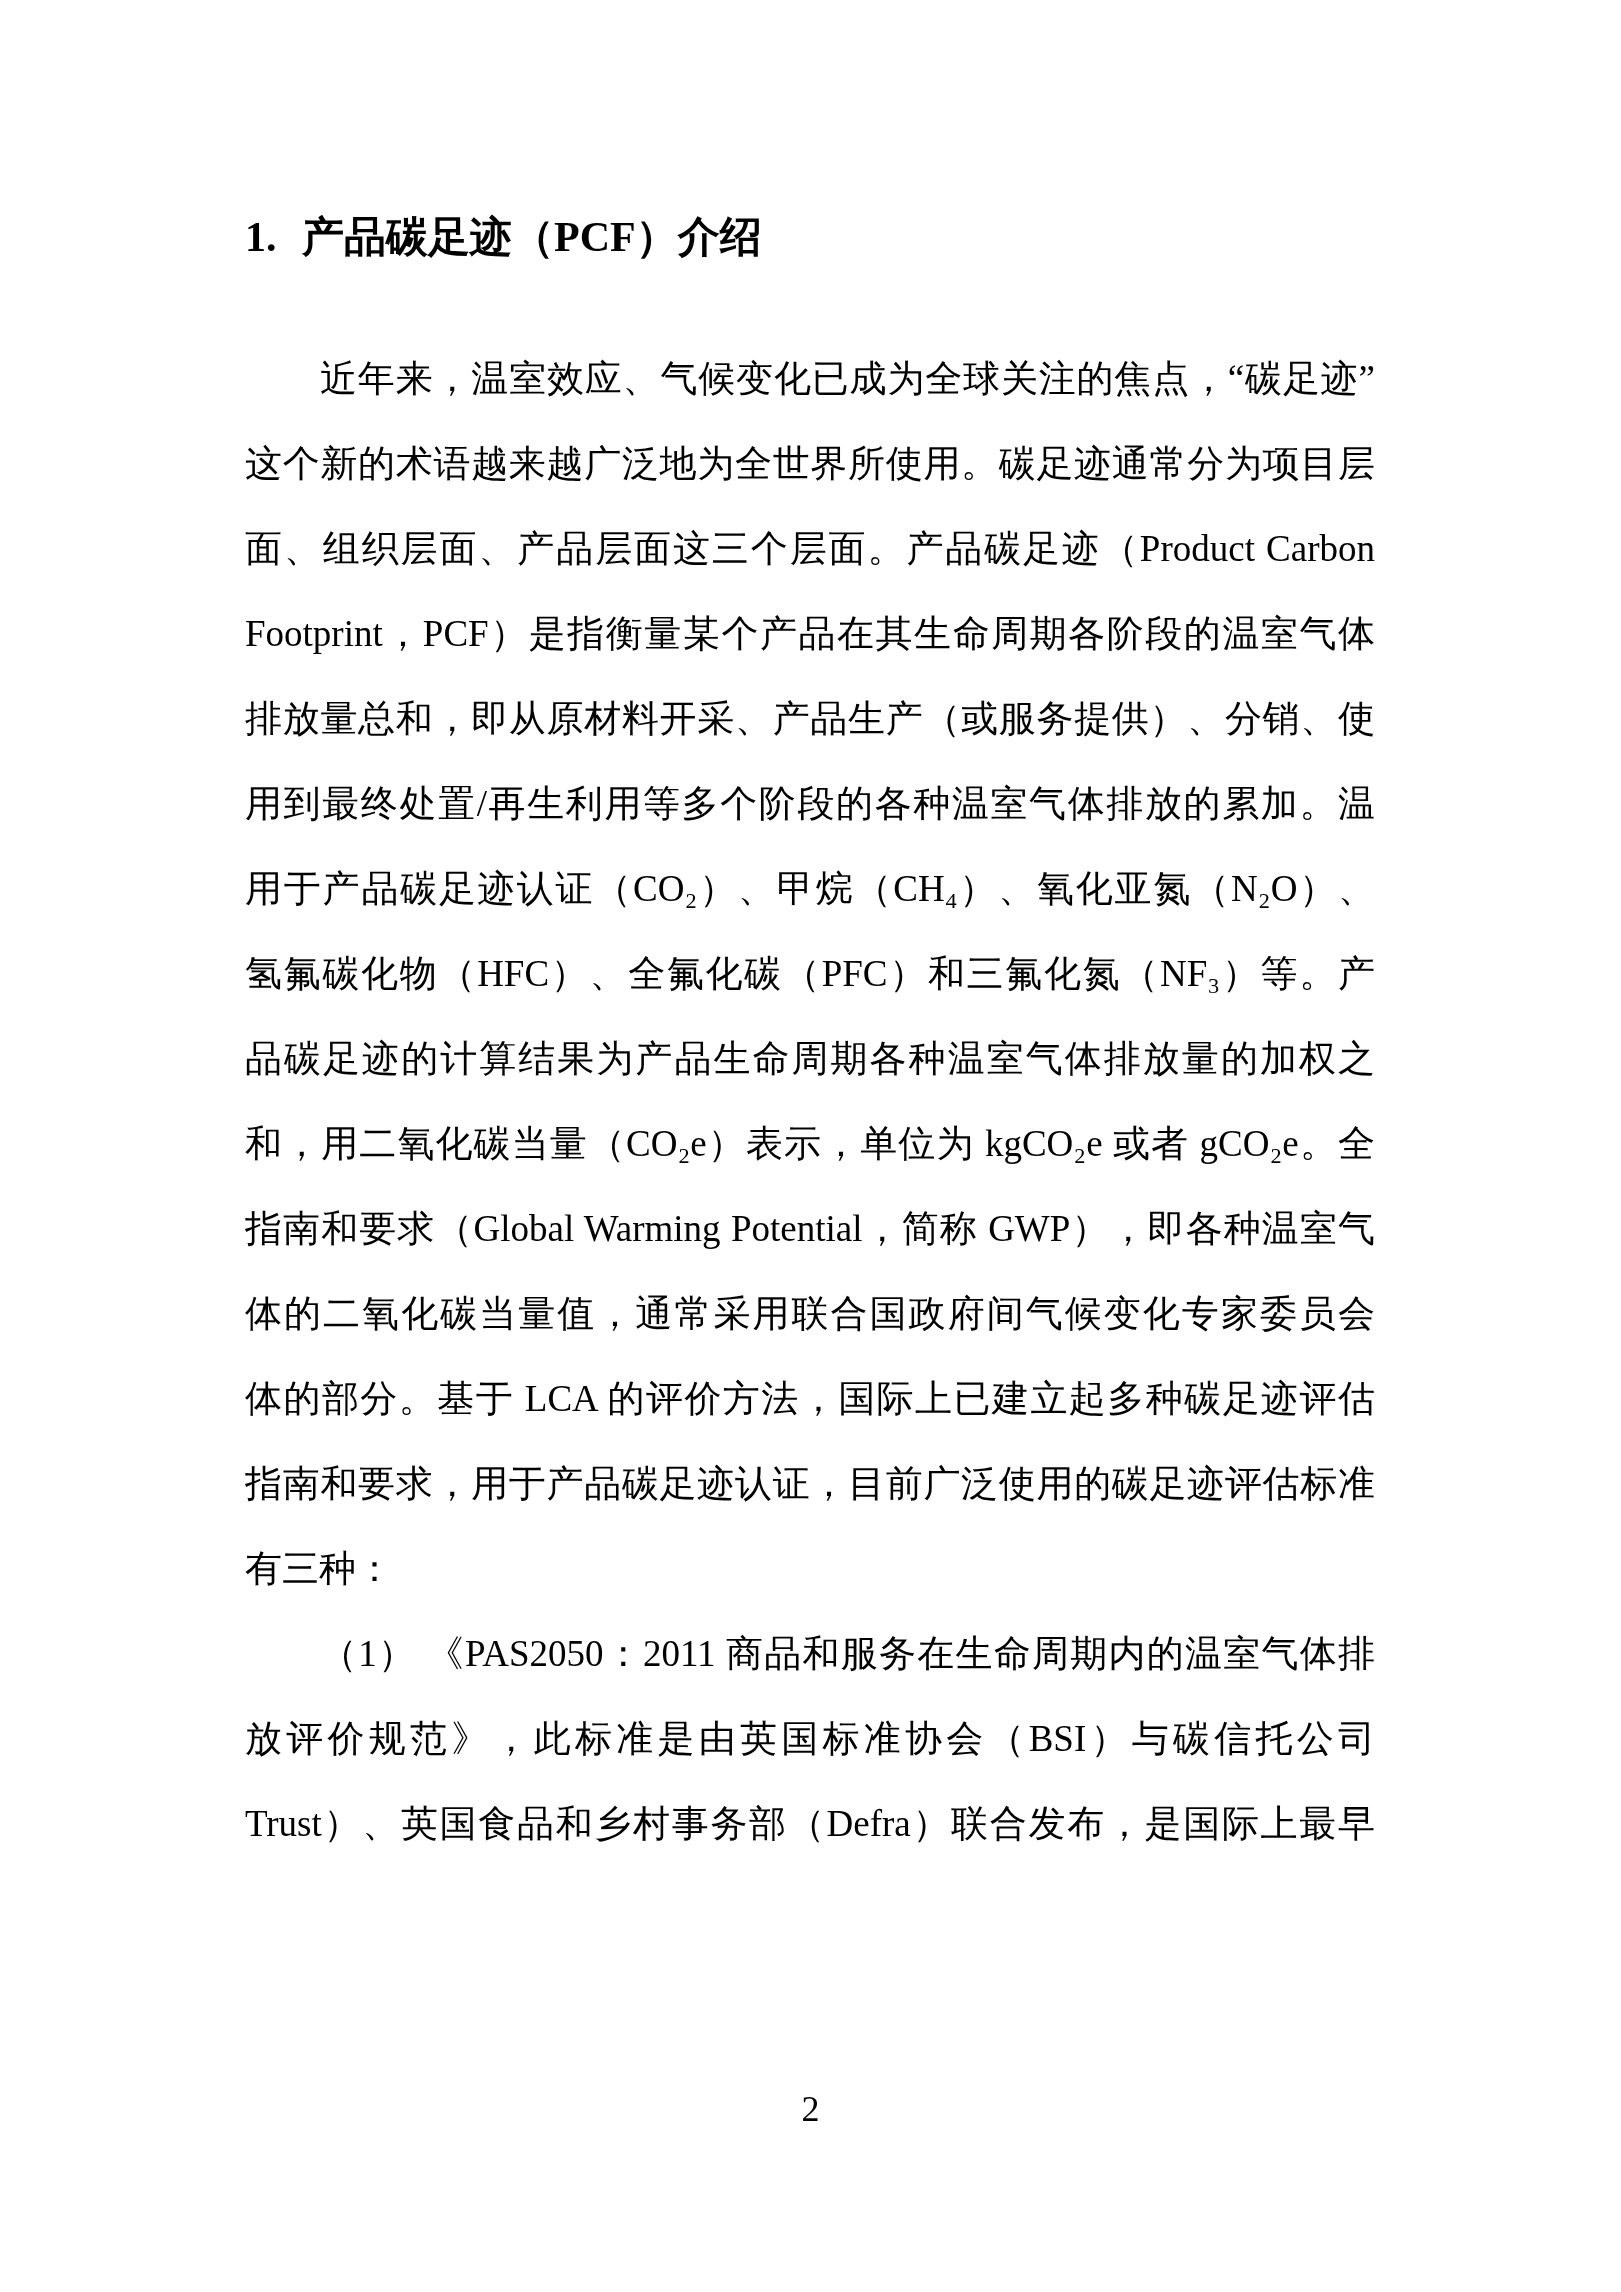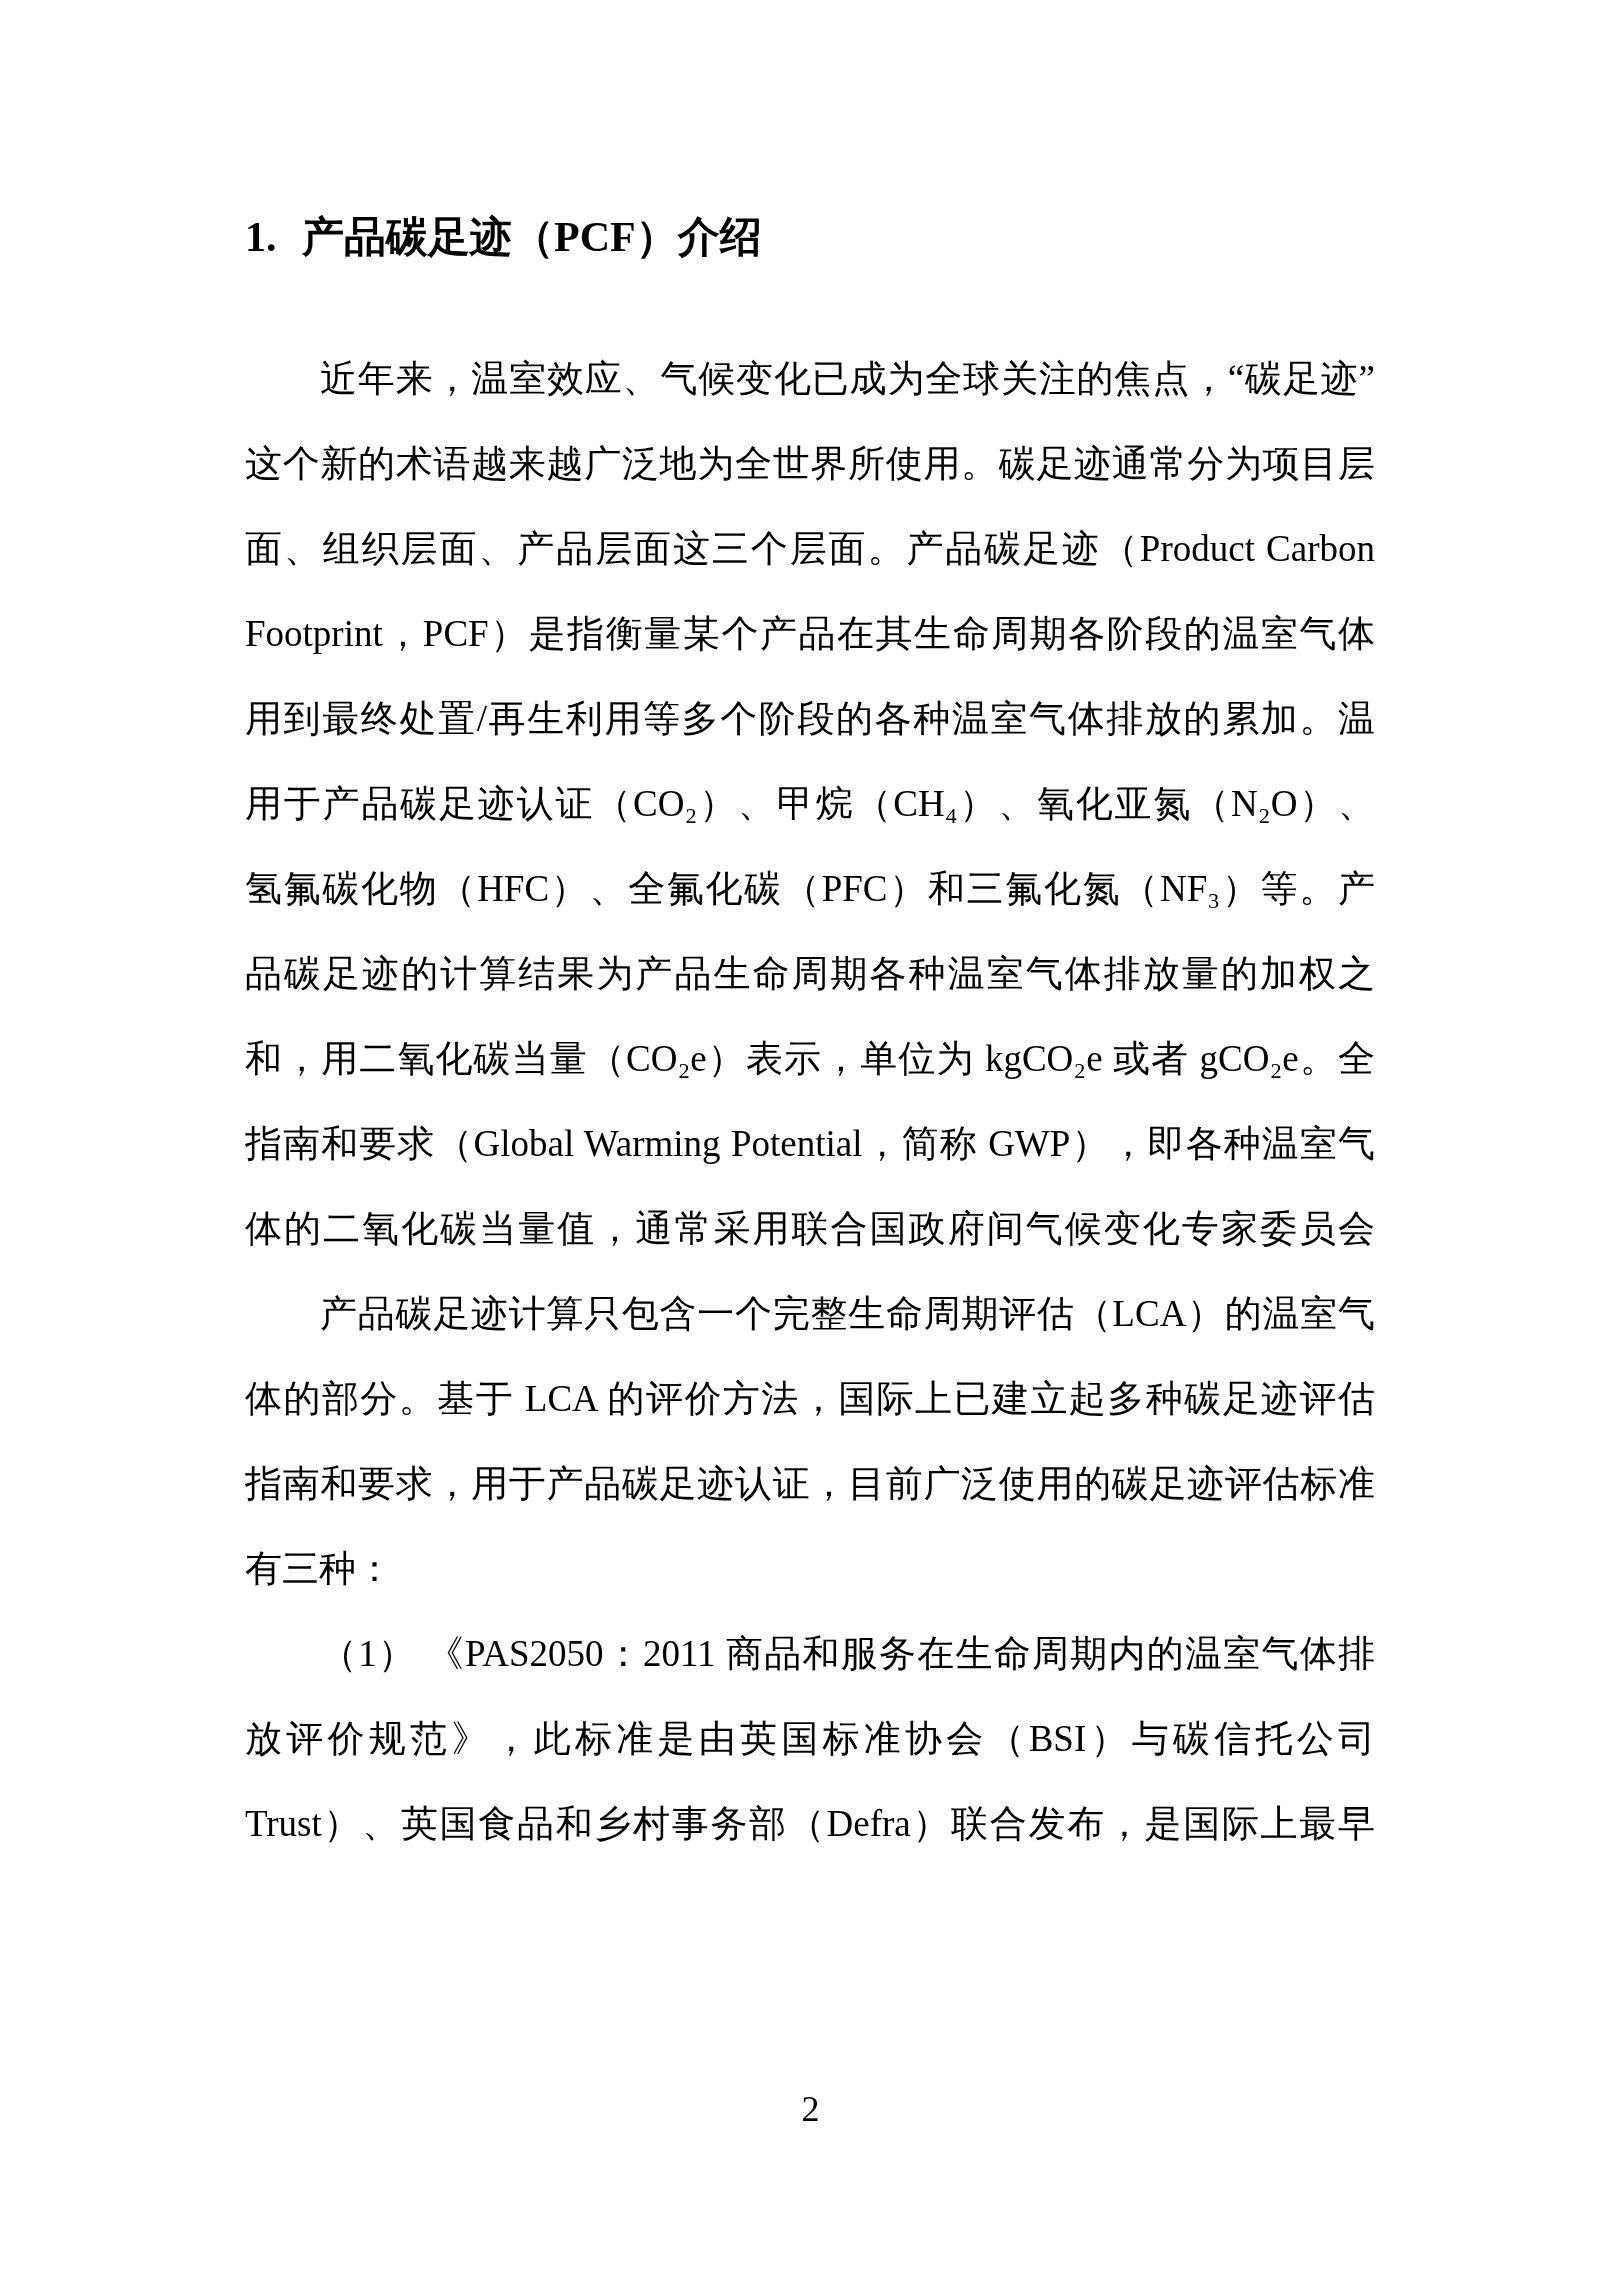--- a/index.html
+++ b/index.html
@@ -70,30 +70,30 @@
 <div class="page">
   <h1 class="heading">
     <span class="num">1.</span><span>产品碳足迹（PCF）介绍</span>
   </h1>
   <div class="content">
       <div class="para">
         <div class="line first">近年来，温室效应、气候变化已成为全球关注的焦点，“碳足迹”</div>
         <div class="line">这个新的术语越来越广泛地为全世界所使用。碳足迹通常分为项目层</div>
         <div class="line">面、组织层面、产品层面这三个层面。产品碳足迹（Product Carbon</div>
         <div class="line">Footprint，PCF）是指衡量某个产品在其生命周期各阶段的温室气体</div>
+        <div class="line">排放量总和，即从原材料开采、产品生产（或服务提供）、分销、使</div>
         <div class="line">用到最终处置/再生利用等多个阶段的各种温室气体排放的累加。温</div>
         <div class="line">用于产品碳足迹认证（CO₂）、甲烷（CH₄）、氧化亚氮（N₂O）、</div>
         <div class="line">氢氟碳化物（HFC）、全氟化碳（PFC）和三氟化氮（NF₃）等。产</div>
         <div class="line">品碳足迹的计算结果为产品生命周期各种温室气体排放量的加权之</div>
         <div class="line">和，用二氧化碳当量（CO₂e）表示，单位为 kgCO₂e 或者 gCO₂e。全</div>
         <div class="line">指南和要求（Global Warming Potential，简称 GWP），即各种温室气</div>
         <div class="line">体的二氧化碳当量值，通常采用联合国政府间气候变化专家委员会</div>
       </div>
       <div class="para">
-        <div class="line first">产品碳足迹计算只包含一个完整生命周期评估（LCA）的温室气</div>
         <div class="line">体的部分。基于 LCA 的评价方法，国际上已建立起多种碳足迹评估</div>
         <div class="line">指南和要求，用于产品碳足迹认证，目前广泛使用的碳足迹评估标准</div>
         <div class="line no-stretch">有三种：</div>
       </div>
       <div class="para">
         <div class="line first">（1） 《PAS2050：2011 商品和服务在生命周期内的温室气体排</div>
         <div class="line">放评价规范》，此标准是由英国标准协会（BSI）与碳信托公司（Carbon</div>
         <div class="line">Trust）、英国食品和乡村事务部（Defra）联合发布，是国际上最早</div>
       </div>
     </div>

